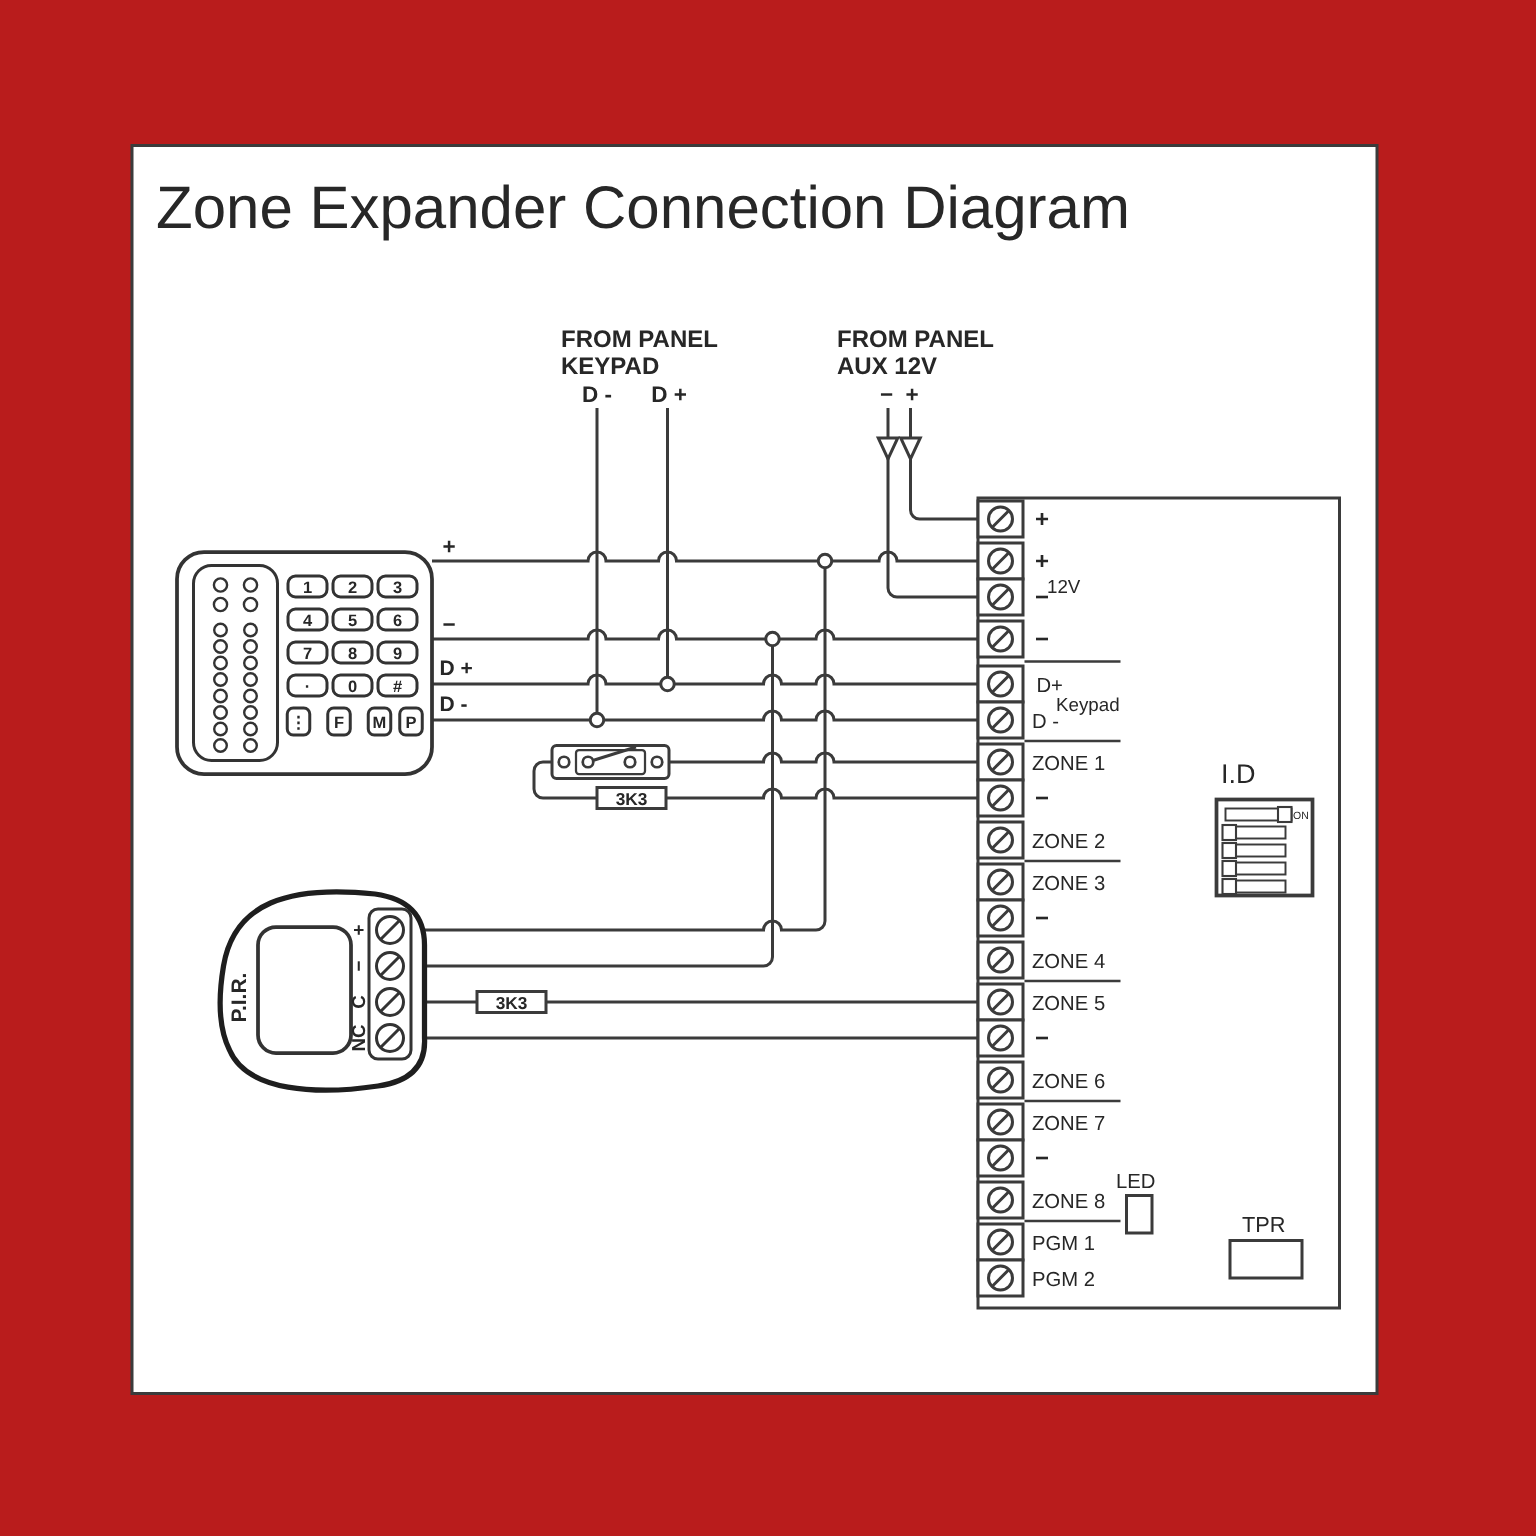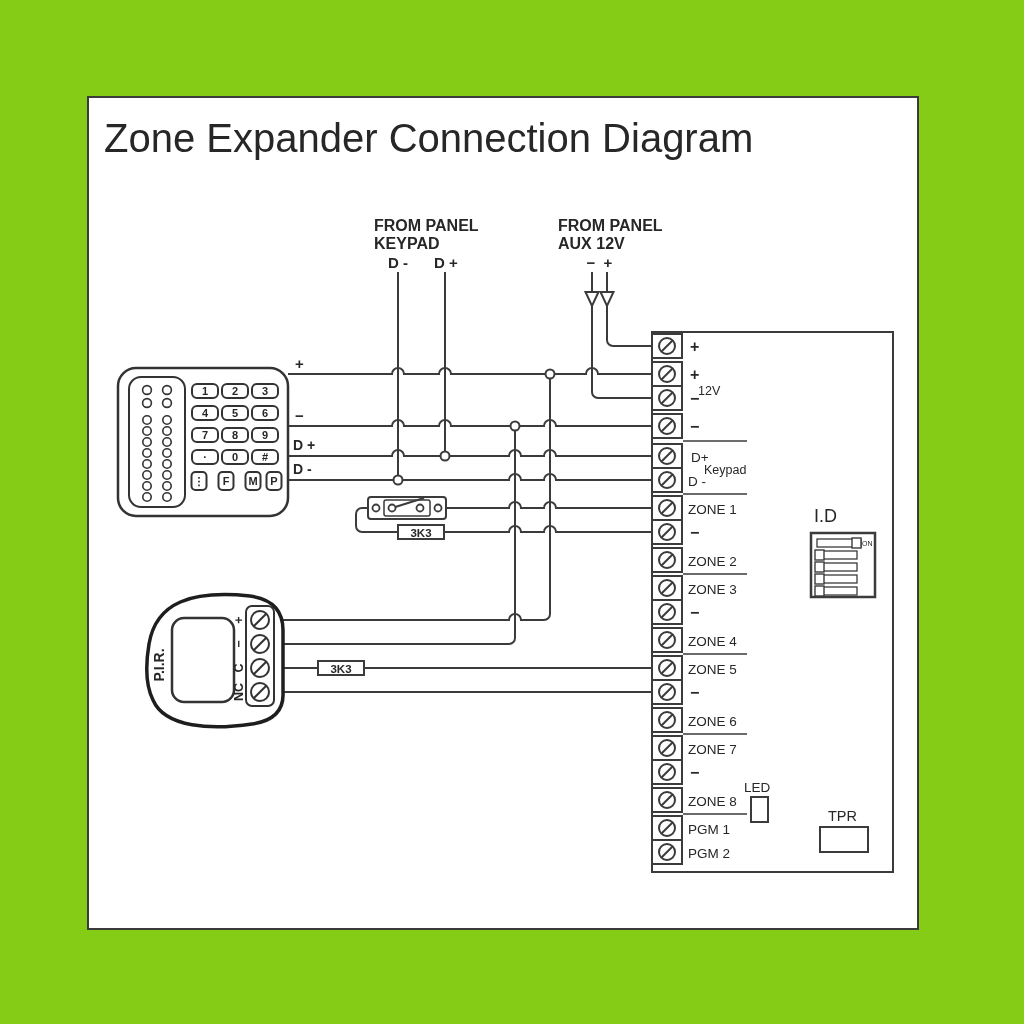--- a/index.html
+++ b/index.html
@@ -1,16 +1,16 @@
 <!DOCTYPE html>
 <html><head>
 <meta charset="utf-8">
 <style>
   html,body{margin:0;padding:0;background:#fff;}
-  .stage{position:relative;width:1024px;height:1024px;background:#84cc16;overflow:hidden;
+  .stage{position:relative;width:1024px;height:1024px;background:#b91c1c;overflow:hidden;
          font-family:"Liberation Sans", sans-serif;}
   svg{position:absolute;left:0;top:0;}
   .t{fill:#272727;}
   .bold{font-weight:bold;}
 </style>
 </head>
 <body>
 
 <div class="stage">
 <svg viewBox="0 0 1024 1024" width="1024" height="1024">

